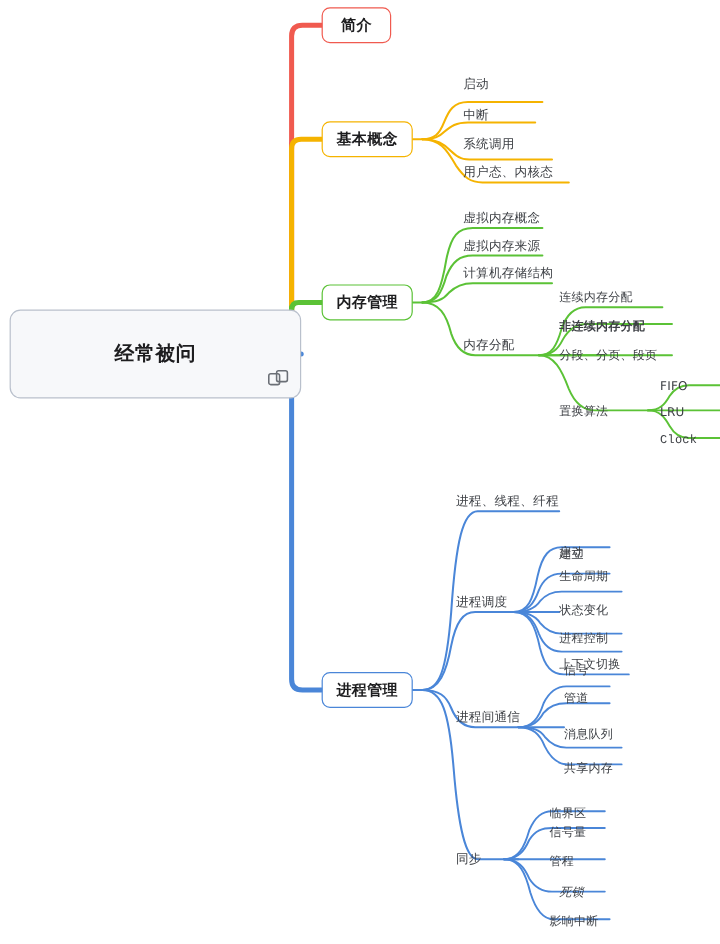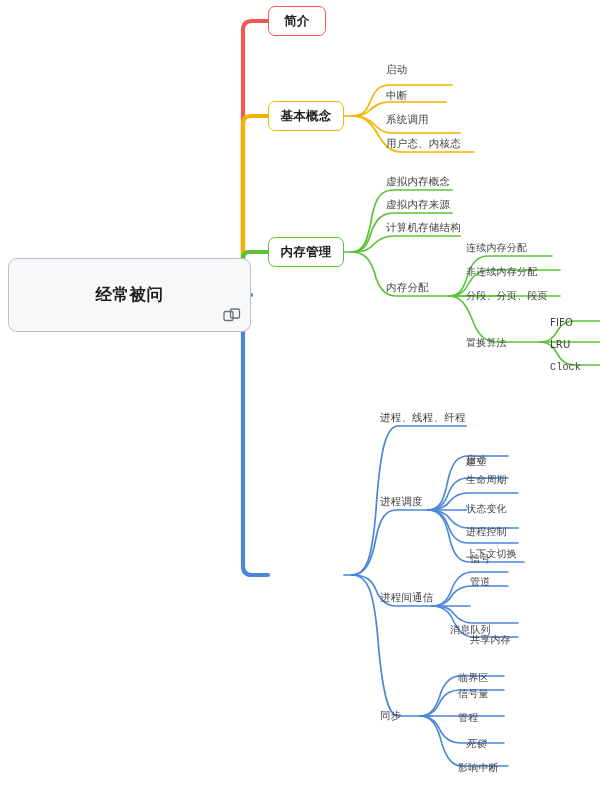--- a/index.html
+++ b/index.html
@@ -179,20 +179,23 @@
   </div>
 
   <div class="node l1-node" style="left:268px; top:101px; width:76px; height:30px; border-color:#f5b300;">
     <span>基本概念</span>
   </div>
 
   <div class="node l1-node" style="left:268px; top:237px; width:76px; height:30px; border-color:#5bc236;">
     <span>内存管理</span>
   </div>
 
+  <div class="node l1-node" style="left:268px; top:560px; width:76px; height:30px; border-color:#4a86d8;">
+    <span>进程管理</span>
+  </div>
 
   <div class="node text-node lvl2" style="left:386px; top:62px; width:70px; height:16px;">
     <span>启动</span>
   </div>
   <div class="node text-node lvl2" style="left:386px; top:88px; width:70px; height:16px;">
     <span>中断</span>
   </div>
   <div class="node text-node lvl2" style="left:386px; top:112px; width:80px; height:16px;">
     <span>系统调用</span>
   </div>
@@ -209,21 +212,21 @@
   <div class="node text-node lvl2" style="left:386px; top:220px; width:100px; height:16px;">
     <span>计算机存储结构</span>
   </div>
   <div class="node text-node lvl2" style="left:386px; top:280px; width:70px; height:16px;">
     <span>内存分配</span>
   </div>
 
   <div class="node text-node lvl3" style="left:466px; top:240px; width:90px; height:16px;">
     <span>连续内存分配</span>
   </div>
-  <div class="node text-node lvl3" style="left:466px; top:264px; width:96px; height:16px;">
+  <div class="node text-node lvl3" style="left:466px; top:264px; width:96px; height:16px;font-weight:bold;">
     <span>非连续内存分配</span>
   </div>
   <div class="node text-node lvl3" style="left:466px; top:288px; width:100px; height:16px;">
     <span>分段、分页、段页</span>
   </div>
   <div class="node text-node lvl3" style="left:466px; top:335px; width:70px; height:16px;">
     <span>置换算法</span>
   </div>
 
   <div class="node text-node latin" style="left:550px; top:314px; width:48px; height:16px;">
@@ -267,21 +270,21 @@
   <div class="node text-node lvl3" style="left:466px; top:546px; width:80px; height:16px;">
     <span>上下文切换</span>
   </div>
 
   <div class="node text-node lvl3" style="left:470px; top:551px; width:60px; height:16px;">
     <span>信号</span>
   </div>
   <div class="node text-node lvl3" style="left:470px; top:574px; width:60px; height:16px;">
     <span>管道</span>
   </div>
-  <div class="node text-node lvl3" style="left:450px; top:604px; width:70px; height:16px;margin-top:18px;">
+  <div class="node text-node lvl3" style="left:470px; top:604px; width:70px; height:16px;">
     <span>消息队列</span>
   </div>
   <div class="node text-node lvl3" style="left:470px; top:632px; width:70px; height:16px;">
     <span>共享内存</span>
   </div>
 
   <div class="node text-node lvl3" style="left:458px; top:670px; width:60px; height:16px;">
     <span>临界区</span>
   </div>
   <div class="node text-node lvl3" style="left:458px; top:686px; width:60px; height:16px;">

